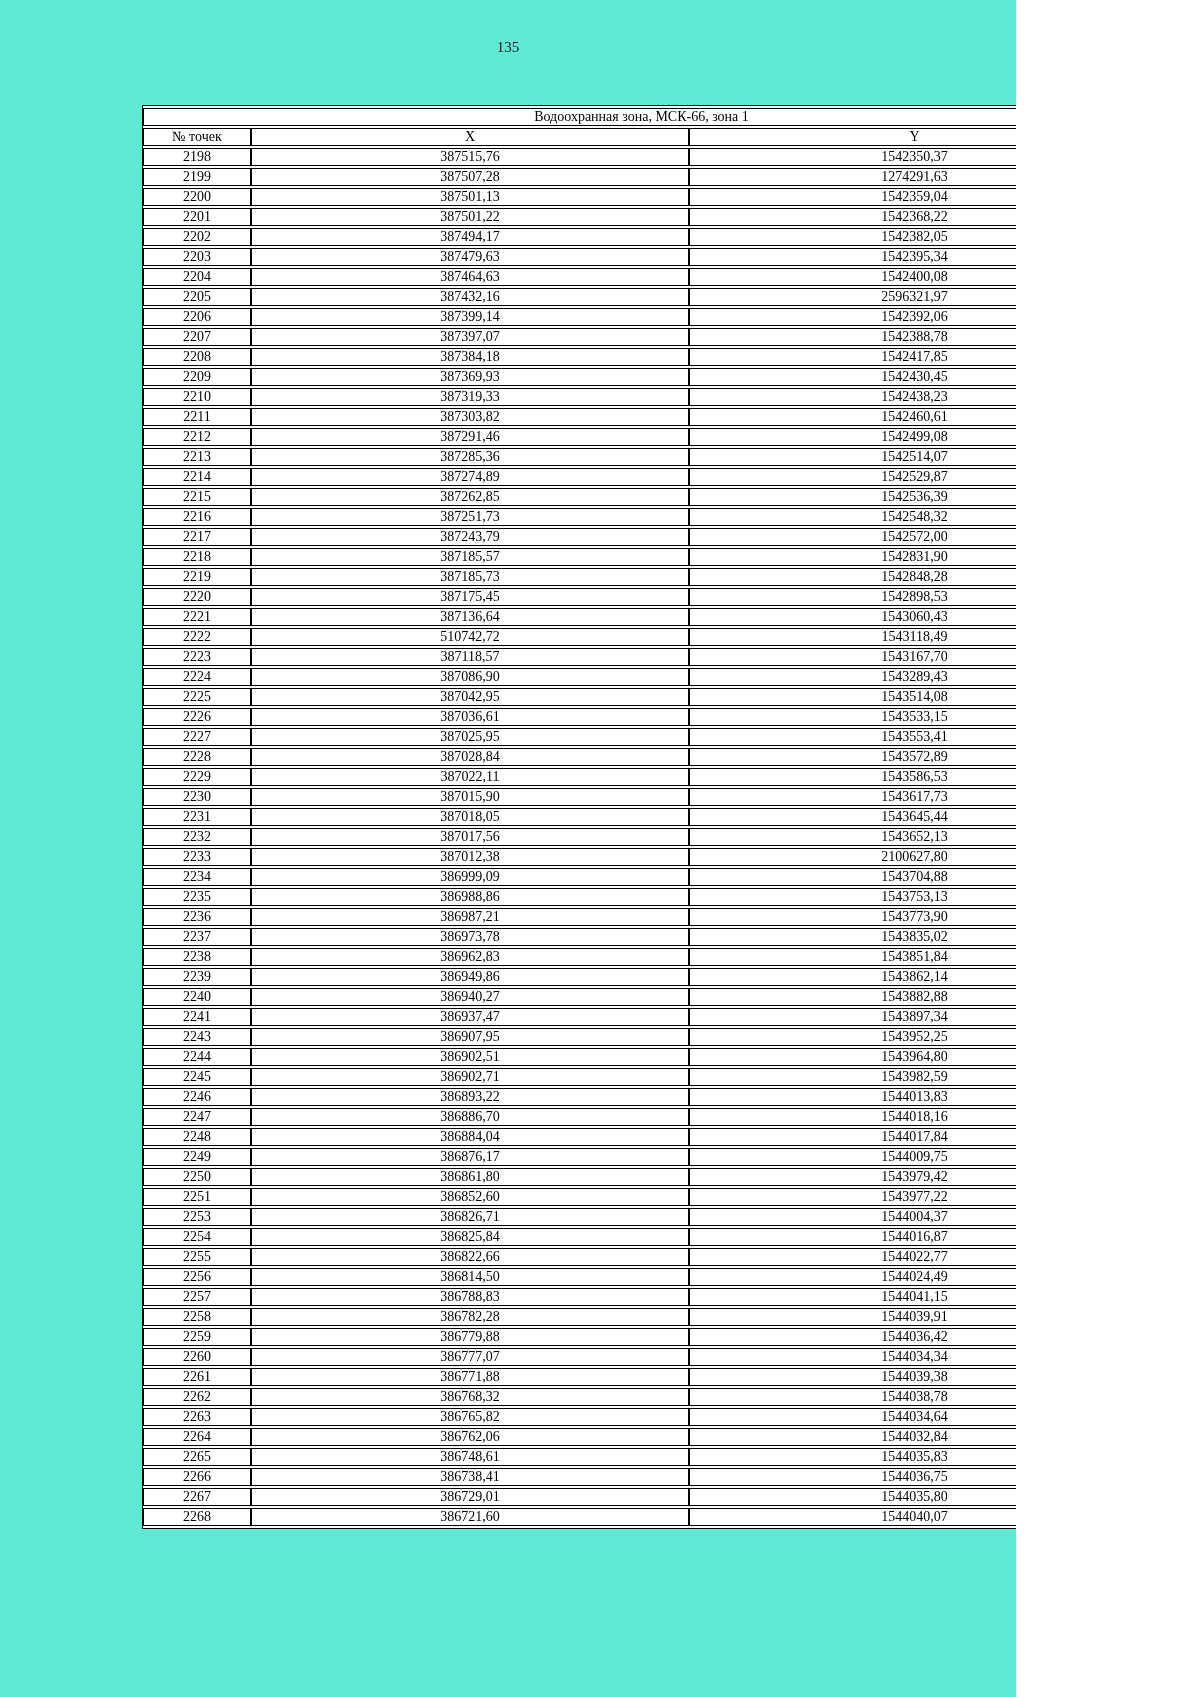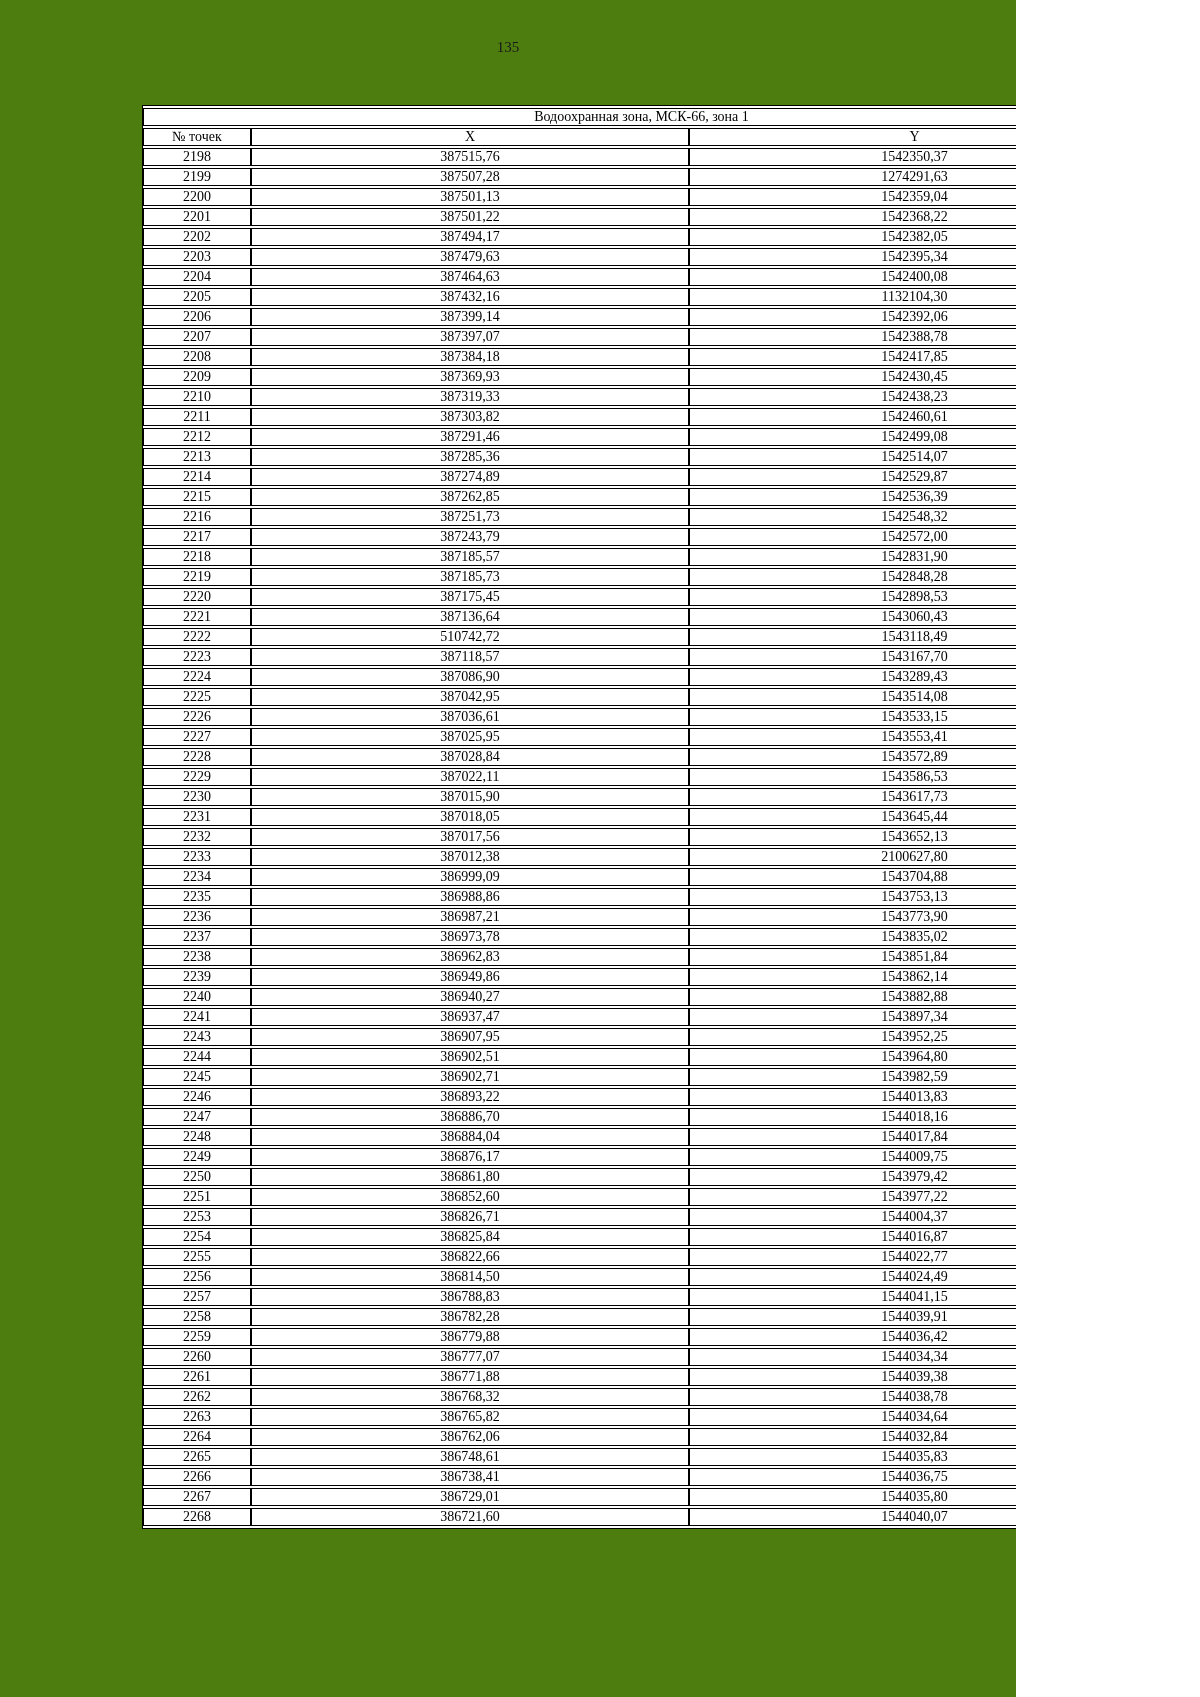--- a/index.html
+++ b/index.html
@@ -4,21 +4,21 @@
 <style>
   html, body {
     margin: 0;
     padding: 0;
     background: #ffffff;
   }
   .page {
     position: relative;
     width: 1016px;
     height: 1697px;
-    background: #4d7c0f;
+    background: #5eead4;
     font-family: "Liberation Serif", "DejaVu Serif", serif;
     color: #000000;
     overflow: hidden;
   }
   .page-number {
     position: absolute;
     top: 38px;
     left: 0;
     width: 100%;
     text-align: center;
@@ -112,21 +112,21 @@
           <td>1542395,34</td>
         </tr>
         <tr>
           <td>2204</td>
           <td>387464,63</td>
           <td>1542400,08</td>
         </tr>
         <tr>
           <td>2205</td>
           <td>387432,16</td>
-          <td>1132104,30</td>
+          <td>2596321,97</td>
         </tr>
         <tr>
           <td>2206</td>
           <td>387399,14</td>
           <td>1542392,06</td>
         </tr>
         <tr>
           <td>2207</td>
           <td>387397,07</td>
           <td>1542388,78</td>

